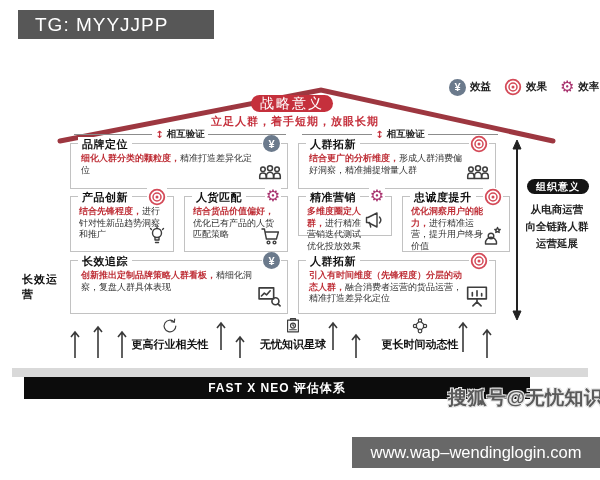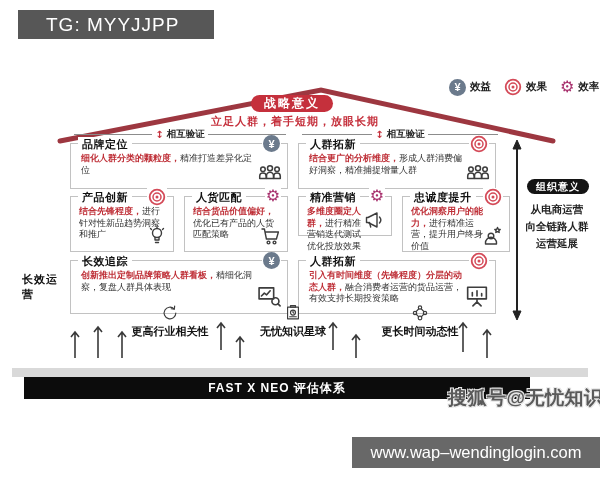--- a/index.html
+++ b/index.html
@@ -3,38 +3,38 @@
 <meta charset="utf-8">
 <style>
   * { margin:0; padding:0; box-sizing:border-box; }
   html,body { width:600px; height:480px; background:#fff; overflow:hidden;
     font-family:"Liberation Sans","DejaVu Sans",sans-serif; }
   #stage { position:relative; width:600px; height:480px; background:#fff; }
 
   
   .tg-bar { position:absolute; left:18px; top:10px; width:196px; height:29px;
     background:#575757; color:#fff; font-size:19px; letter-spacing:1px;
-    line-height:29px; padding-left:28px; }
+    line-height:29px; padding-left:17px; }
 
   
   .legend { position:absolute; left:449px; top:78px; display:flex; gap:13px; align-items:center; }
   .legend-item { display:flex; align-items:center; gap:4px; }
   .legend-label { font-size:10.5px; font-weight:bold; color:#222; }
 
   
   .badge-yen { display:inline-flex; width:17px; height:17px; border-radius:50%;
     background:#6b7a8c; color:#fff; font-size:11px; font-weight:bold;
     align-items:center; justify-content:center; }
   .badge-gear { font-size:16px; line-height:16px; color:#a8326e; font-family:"DejaVu Sans",sans-serif; }
 
   svg.overlay { position:absolute; left:0; top:0; pointer-events:none; }
 
   
   .strategy-pill { position:absolute; left:251px; top:95px; width:82px; height:17px;
-    background:#c5303c; border-radius:9px; color:#fff; font-size:12px; font-weight:bold;
+    background:#c5303c; border-radius:9px; color:#fff; font-size:14px; font-weight:normal;
     display:flex; align-items:center; justify-content:center; letter-spacing:2px; }
   .strategy-sub { position:absolute; left:165px; top:114px; width:260px; text-align:center;
     color:#c5303c; font-size:11px; font-weight:bold; letter-spacing:1px; }
 
   
   .verify { position:absolute; top:127px; height:14px; display:flex; align-items:center; gap:3px; }
   .verify .vline { flex:1; border-top:1px solid #8c8c8c; }
   .verify .varrow { color:#c5303c; font-size:10px; font-weight:bold; font-family:"DejaVu Sans",sans-serif; }
   .verify .vlabel { font-size:9.5px; font-weight:bold; color:#222; }
   .verify-left { left:74px; width:212px; }
@@ -66,21 +66,21 @@
 
   
   .org-pill { position:absolute; left:527px; top:179px; width:62px; height:15px;
     background:#141414; border-radius:8px; color:#fff; font-size:10px; font-weight:bold;
     display:flex; align-items:center; justify-content:center; letter-spacing:1px; }
   .org-text { position:absolute; left:514px; top:201px; width:86px; text-align:center;
     font-size:10.5px; font-weight:bold; color:#222; line-height:17px; }
   .org-text span { display:block; }
 
   
-  .axis-group { position:absolute; top:303px; display:flex; flex-direction:column;
+  .axis-group { position:absolute; top:316px; display:flex; flex-direction:column;
     align-items:center; gap:1px; }
   .axis-label { font-size:11px; font-weight:bold; color:#111; white-space:nowrap; }
   .ag-1 { left:127px; width:86px; } .ag-2 { left:250px; width:86px; } .ag-3 { left:377px; width:86px; }
 
   
   .pedestal-top { position:absolute; left:12px; top:368px; width:576px; height:9px; background:#d9d9d9; }
   .pedestal-bar { position:absolute; left:24px; top:377px; width:506px; height:22px;
     background:#0c0c0c; color:#fff; font-size:12px; font-weight:bold; letter-spacing:1px;
     display:flex; align-items:center; justify-content:center; }
 
@@ -273,21 +273,21 @@
 
   <div class="fbox b8">
     <span class="ftitle">人群拓新</span>
     <span class="fbadge">
       <svg width="18" height="18" viewBox="0 0 18 18">
         <circle cx="9" cy="9" r="7.3" fill="#fff" stroke="#d44a58" stroke-width="1.8"></circle>
         <circle cx="9" cy="9" r="4" fill="none" stroke="#d44a58" stroke-width="1.5"></circle>
           <circle cx="9" cy="9" r="1.5" fill="#d44a58"></circle>
       </svg>
       </span>
-    <div class="fdesc"><span class="lead">引入有时间维度（先锋程度）分层的动态人群，</span><span>融合消费者运营的货品运营，有效支持长期投资策略</span></div>
+    <div class="fdesc"><span class="lead">引入有时间维度（先锋程度）分层的动态人群，</span><span>融合消费者运营的货品运营，精准打造差异化定位</span></div>
     <svg class="side-icon licon" width="28" height="28" viewBox="0 0 24 24">
       <rect x="4" y="4.5" width="16" height="10"></rect>
         <path d="M8 12V9M12 12V7.5M16 12v-2"></path>
       <path d="M12 14.5V17M12 17l-3.5 3.5M12 17l3.5 3.5"></path>
     </svg>
   </div>
 
   <div class="org-pill">组织意义</div>
   <div class="org-text">
     <span>从电商运营</span>

